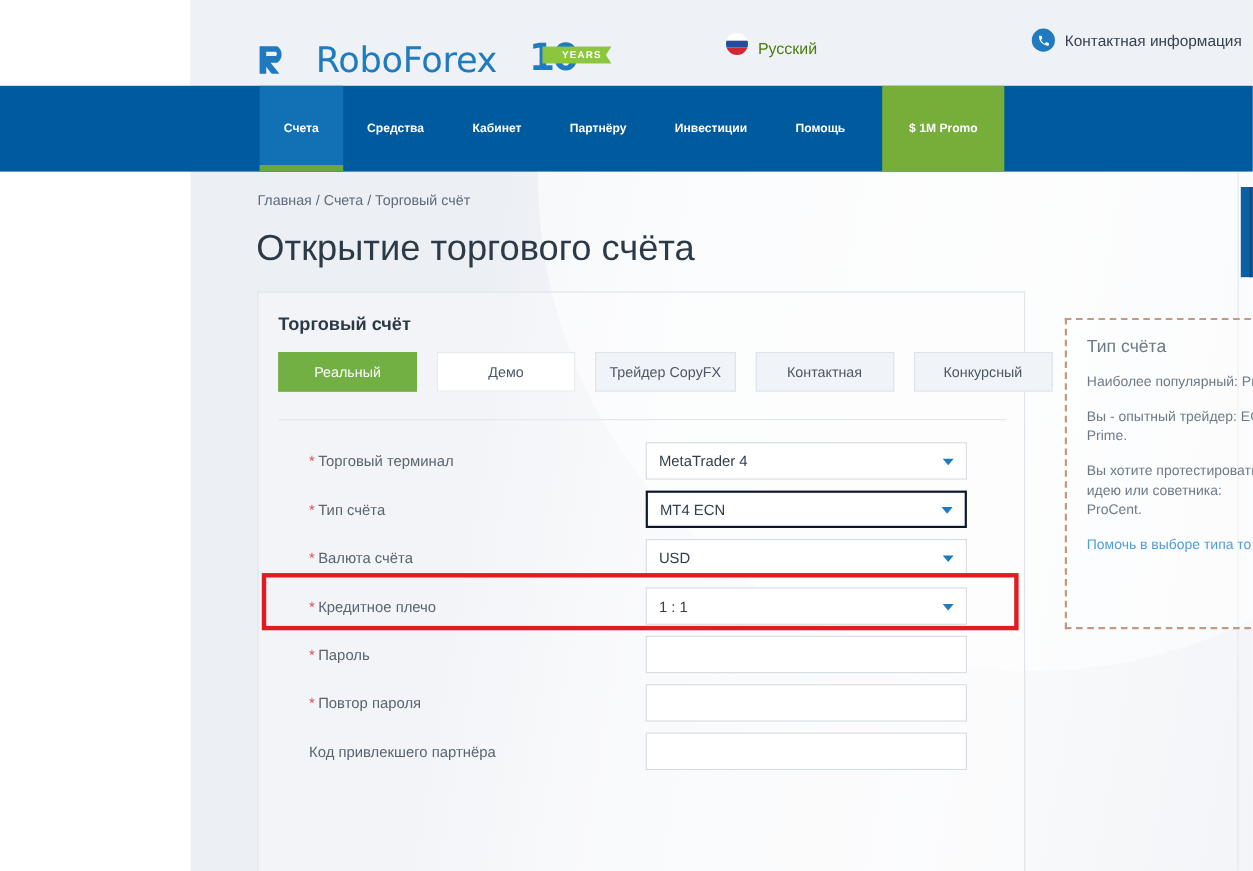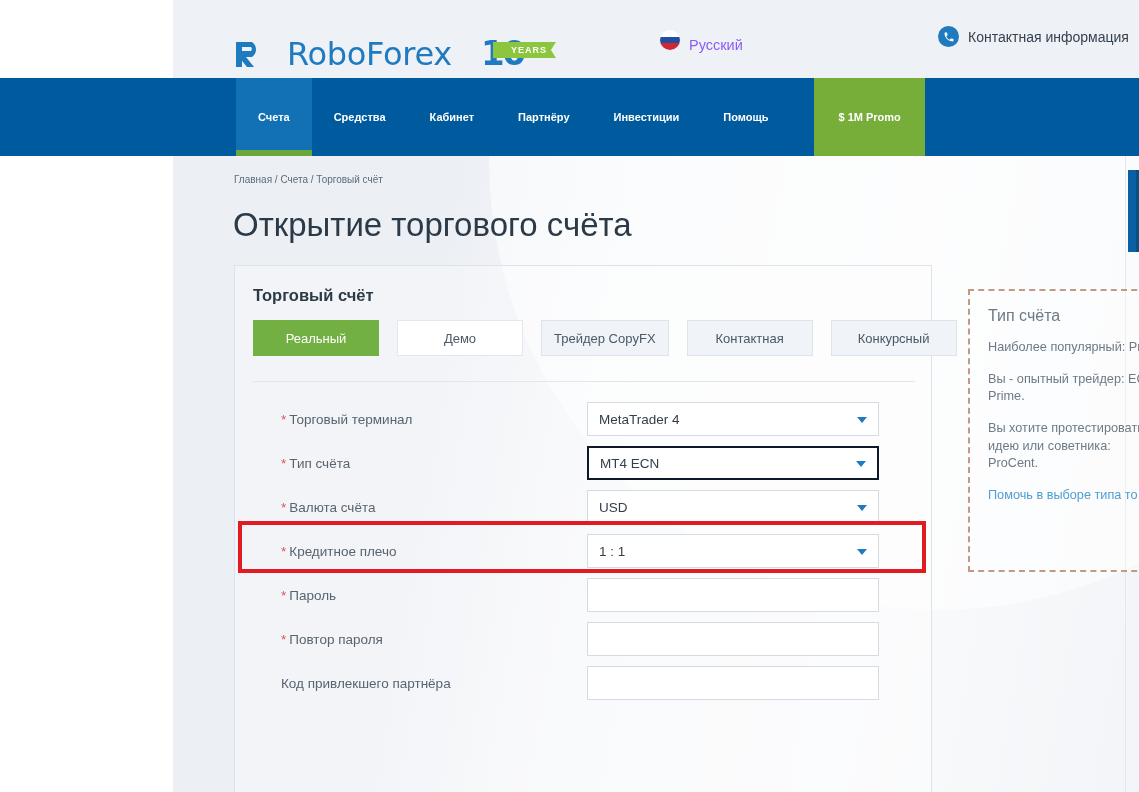--- a/index.html
+++ b/index.html
@@ -127,21 +127,21 @@
     width: 20px; height: 20px;
     border-radius: 50%;
     overflow: hidden;
     position: relative;
     flex: none;
   }
   .flag-ru i { position: absolute; left: 0; width: 100%; height: 33.34%; display: block; }
   .flag-ru i:nth-child(1) { top: 0; background: #ffffff; }
   .flag-ru i:nth-child(2) { top: 33.33%; background: #1f4fa0; }
   .flag-ru i:nth-child(3) { top: 66.66%; background: #d22630; }
-  .lang-label { font-size: 14.5px; color: #8b5cf6; margin-top: 10px; }
+  .lang-label { font-size: 14.5px; color: #4d7c0f; margin-top: 10px; }
 
   .contact {
     position: absolute;
     left: 938px; top: 26px;
     display: flex;
     align-items: center;
     gap: 9px;
     cursor: pointer;
   }
   .phone-circle {
@@ -177,37 +177,37 @@
   .nav-item.active::after {
     content: "";
     position: absolute;
     left: 0; right: 0; bottom: 0;
     height: 6px;
     background: #6aa83b;
   }
   .nav-item.promo {
     background: #77ae3a;
     padding: 16px 24px;
-    margin-left: 24px;
+    margin-left: 12px;
   }
 
   
   .left-gutter {
     position: absolute;
     left: 0; top: 156px;
     width: 173px; height: 636px;
     background: #ffffff;
     z-index: 3;
   }
 
   
   .breadcrumb {
     position: absolute;
     left: 234px; top: 174px;
-    font-size: 10px;
+    font-size: 13px;
     color: #5d6b7a;
     z-index: 4;
   }
   .page-title {
     position: absolute;
     left: 233px; top: 206px;
     font-size: 33px;
     font-weight: 400;
     color: #2b3a46;
     z-index: 4;

